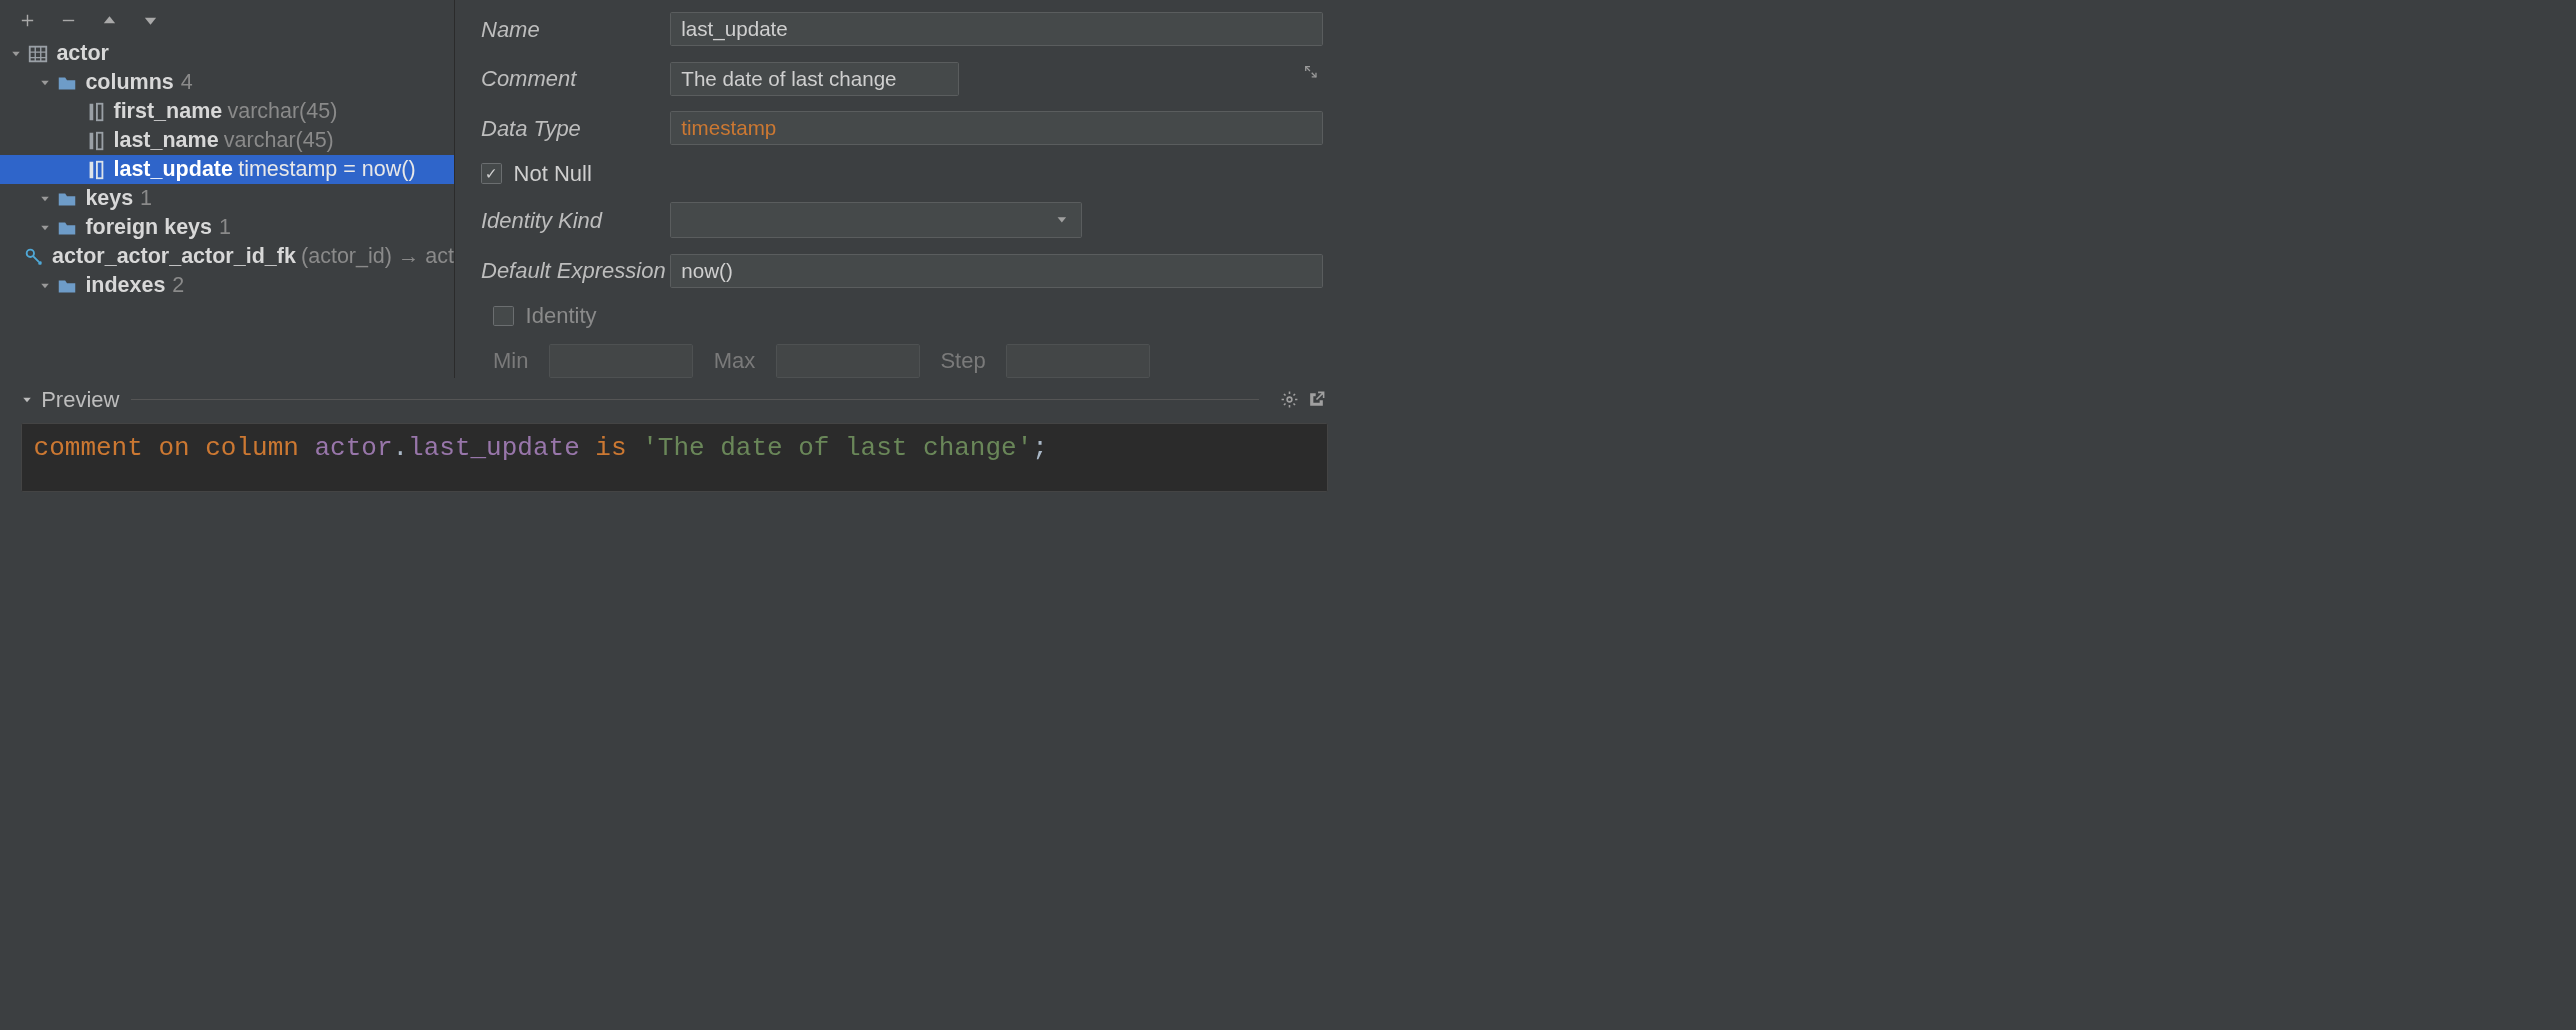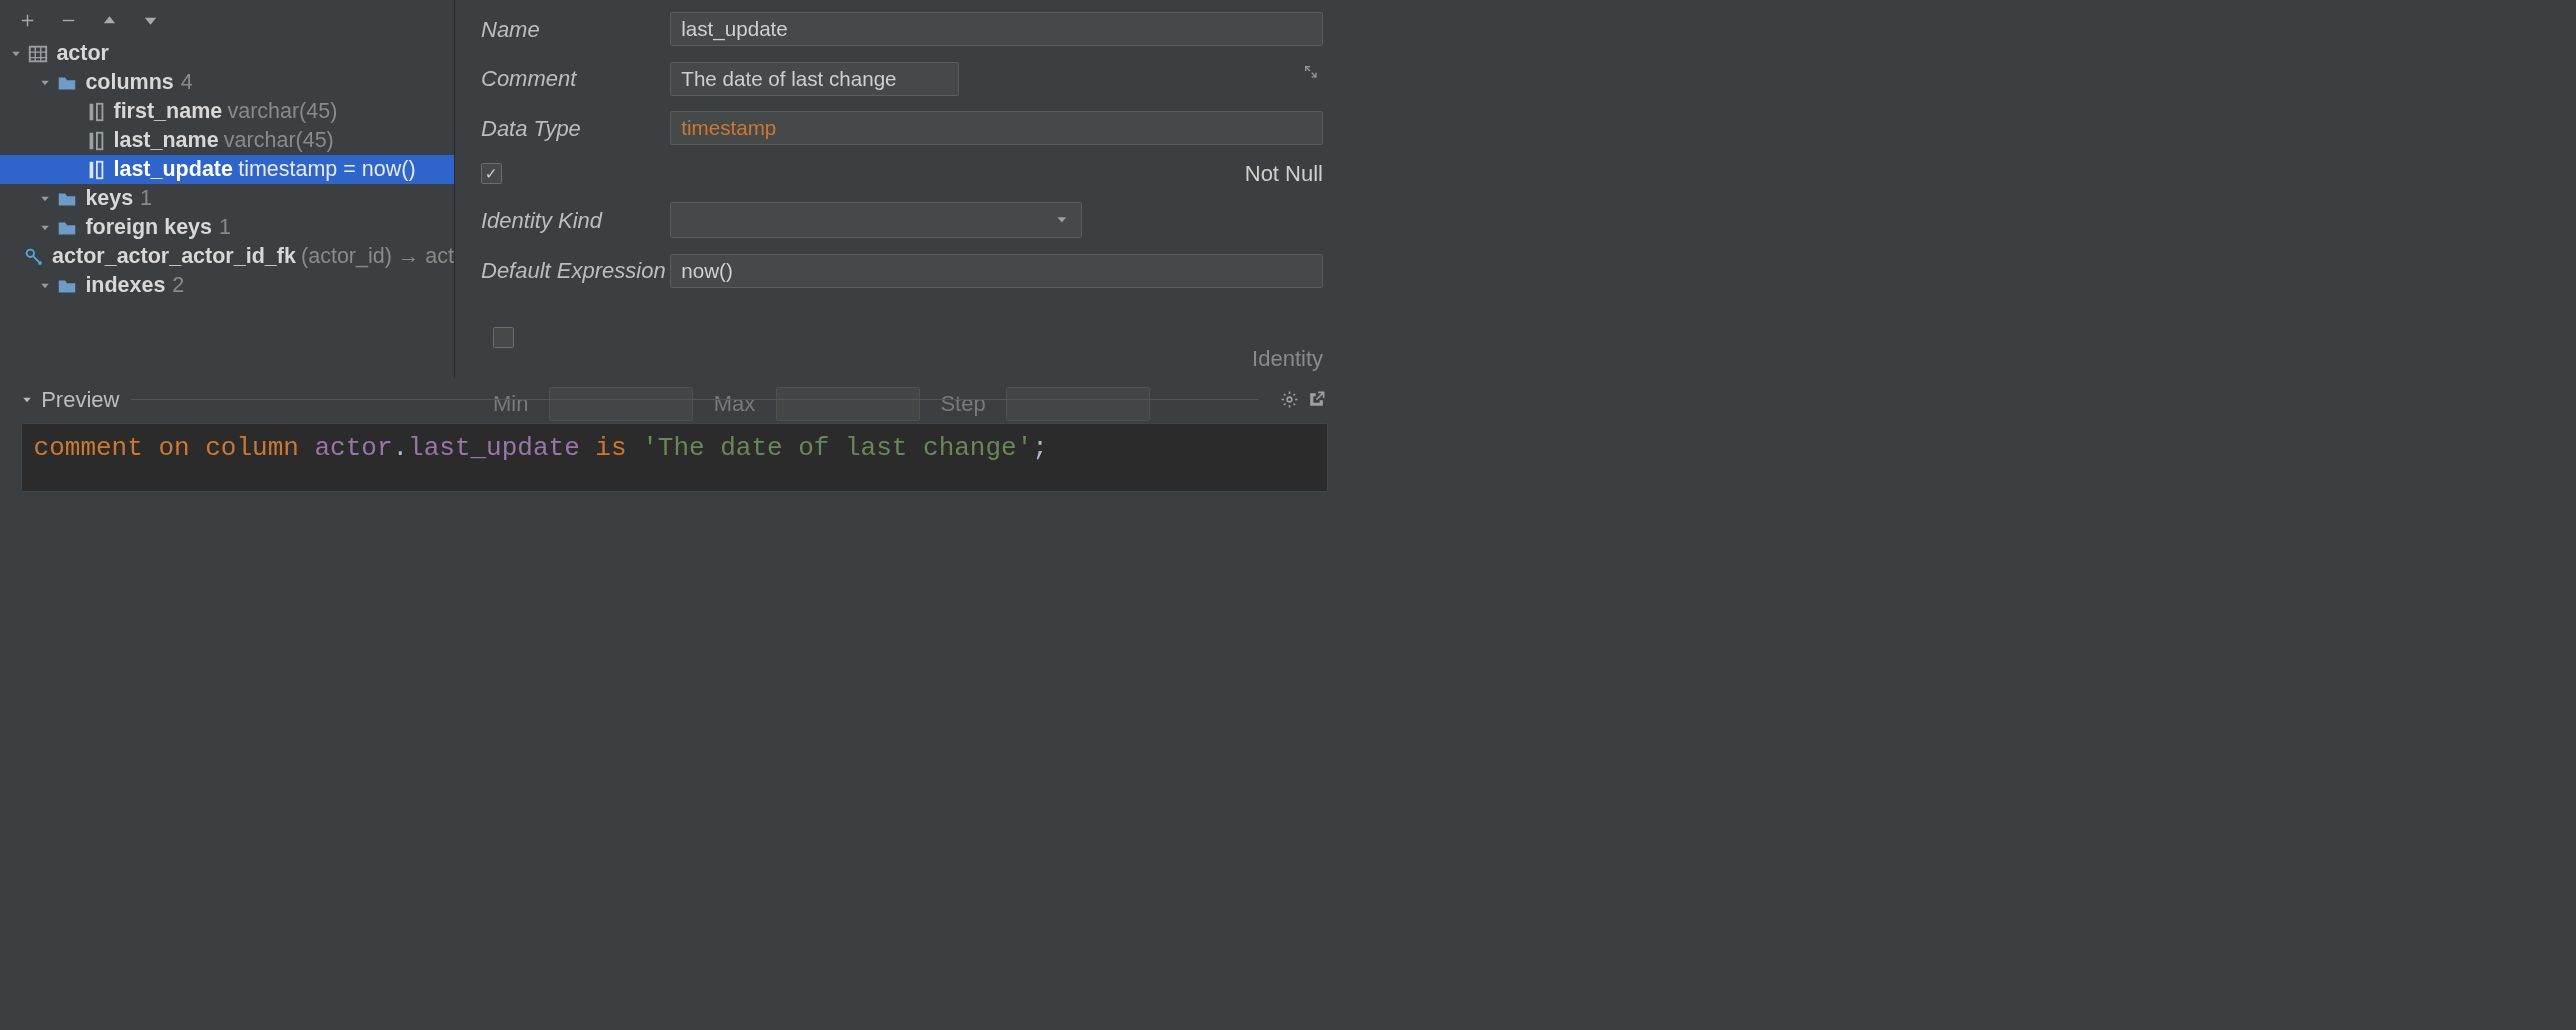--- a/index.html
+++ b/index.html
@@ -151,36 +151,36 @@
     padding: 0 10.3px;
     border-radius: 1.7px;
   }
   .finput.dt { color: #cc7832; }
   .comment-wrap { position: relative; flex: 1; }
   .expand-corner {
     position: absolute; right: 5.2px; top: 3.4px;
     color: #8d8d8d; cursor: pointer; font-size: 15.5px;
   }
   .check-row {
-    display: flex; align-items: center; margin: 0 0 15.5px 0; justify-content: space-between;
+    display: flex; align-items: center; margin: 0 0 15.5px 0;
   }
   .check-row.sub { margin-left: 12px; margin-bottom: 12px; }
   .chkbox {
     width: 20.6px; height: 20.6px;
     border: 0.9px solid #6b6e70;
     background: #45494a;
     margin-right: 12px;
     display: inline-flex; align-items: center; justify-content: center;
     color: #cfcfcf; font-size: 15.5px;
     cursor: pointer;
     border-radius: 1.7px;
   }
   .chkbox.checked::after { content: "✓"; }
   .chklabel { color: #cfcfcf; }
-  .chklabel.dim { color: #8a8a8a; margin-top: 43px; }
+  .chklabel.dim { color: #8a8a8a; }
   .select {
     flex: 0 0 412px;
     height: 36px;
     background: #45494a;
     border: 0.9px solid #5a5d5e;
     display: flex; align-items: center; justify-content: flex-end;
     padding: 0 12px;
     color: #a0a0a0;
     cursor: pointer;
     border-radius: 1.7px;

